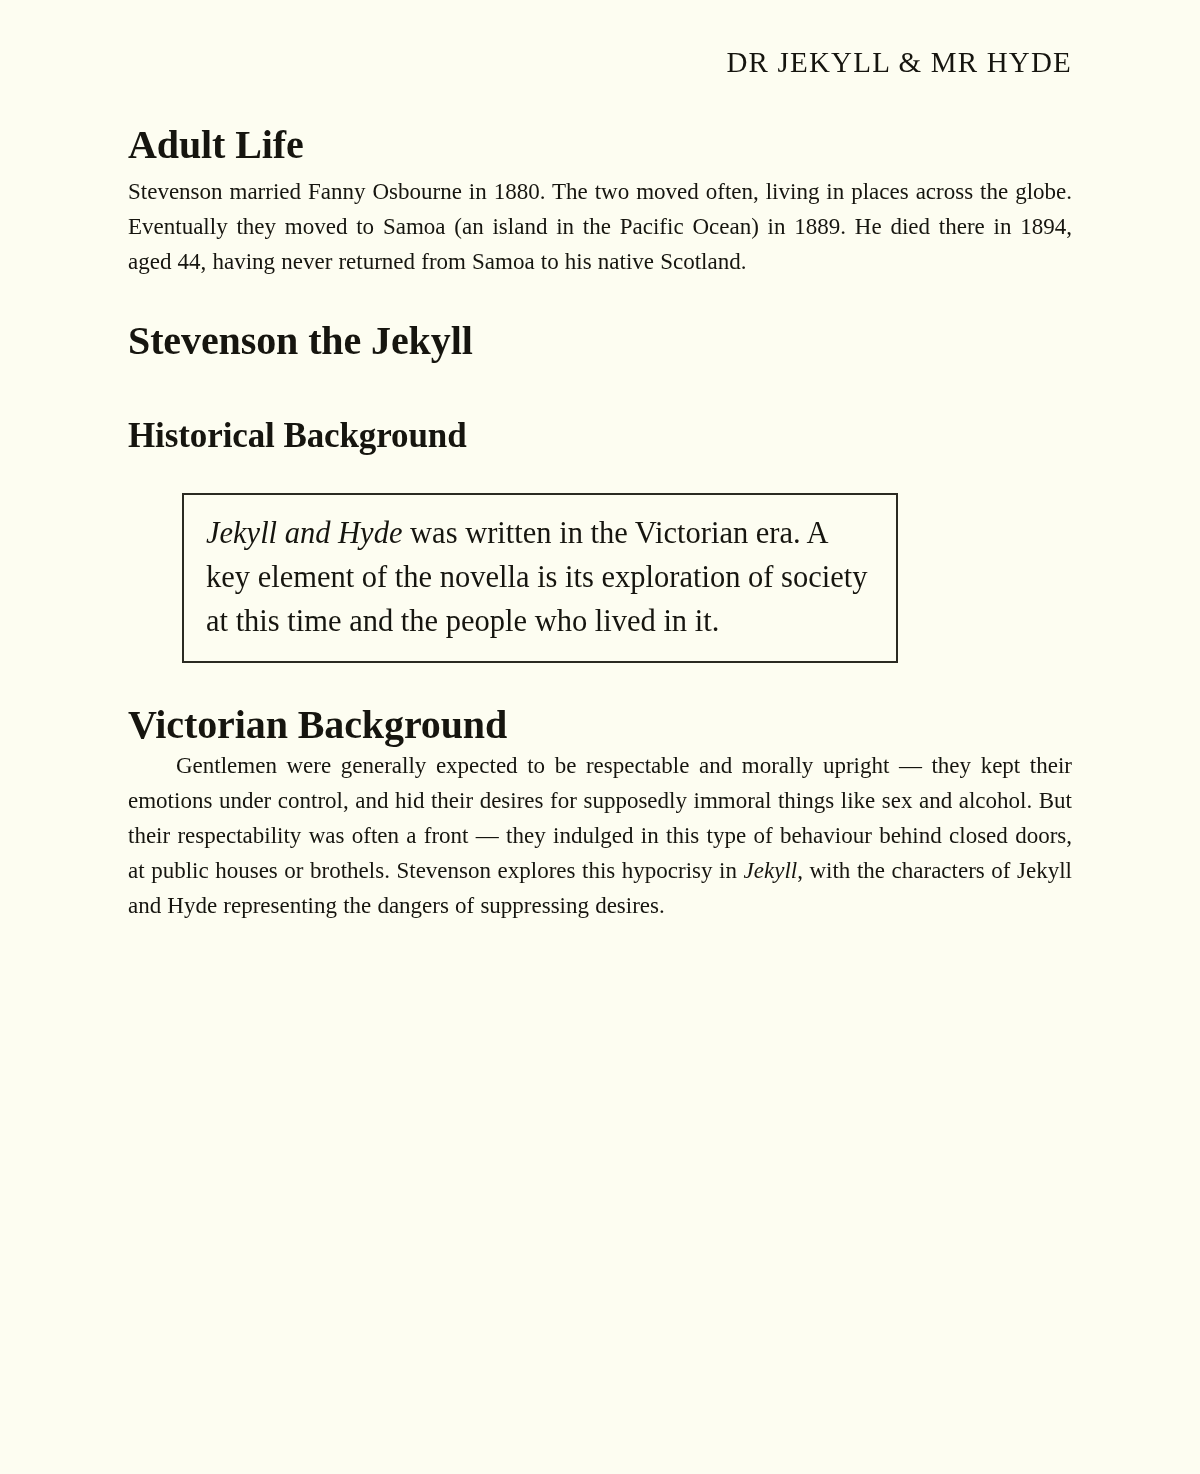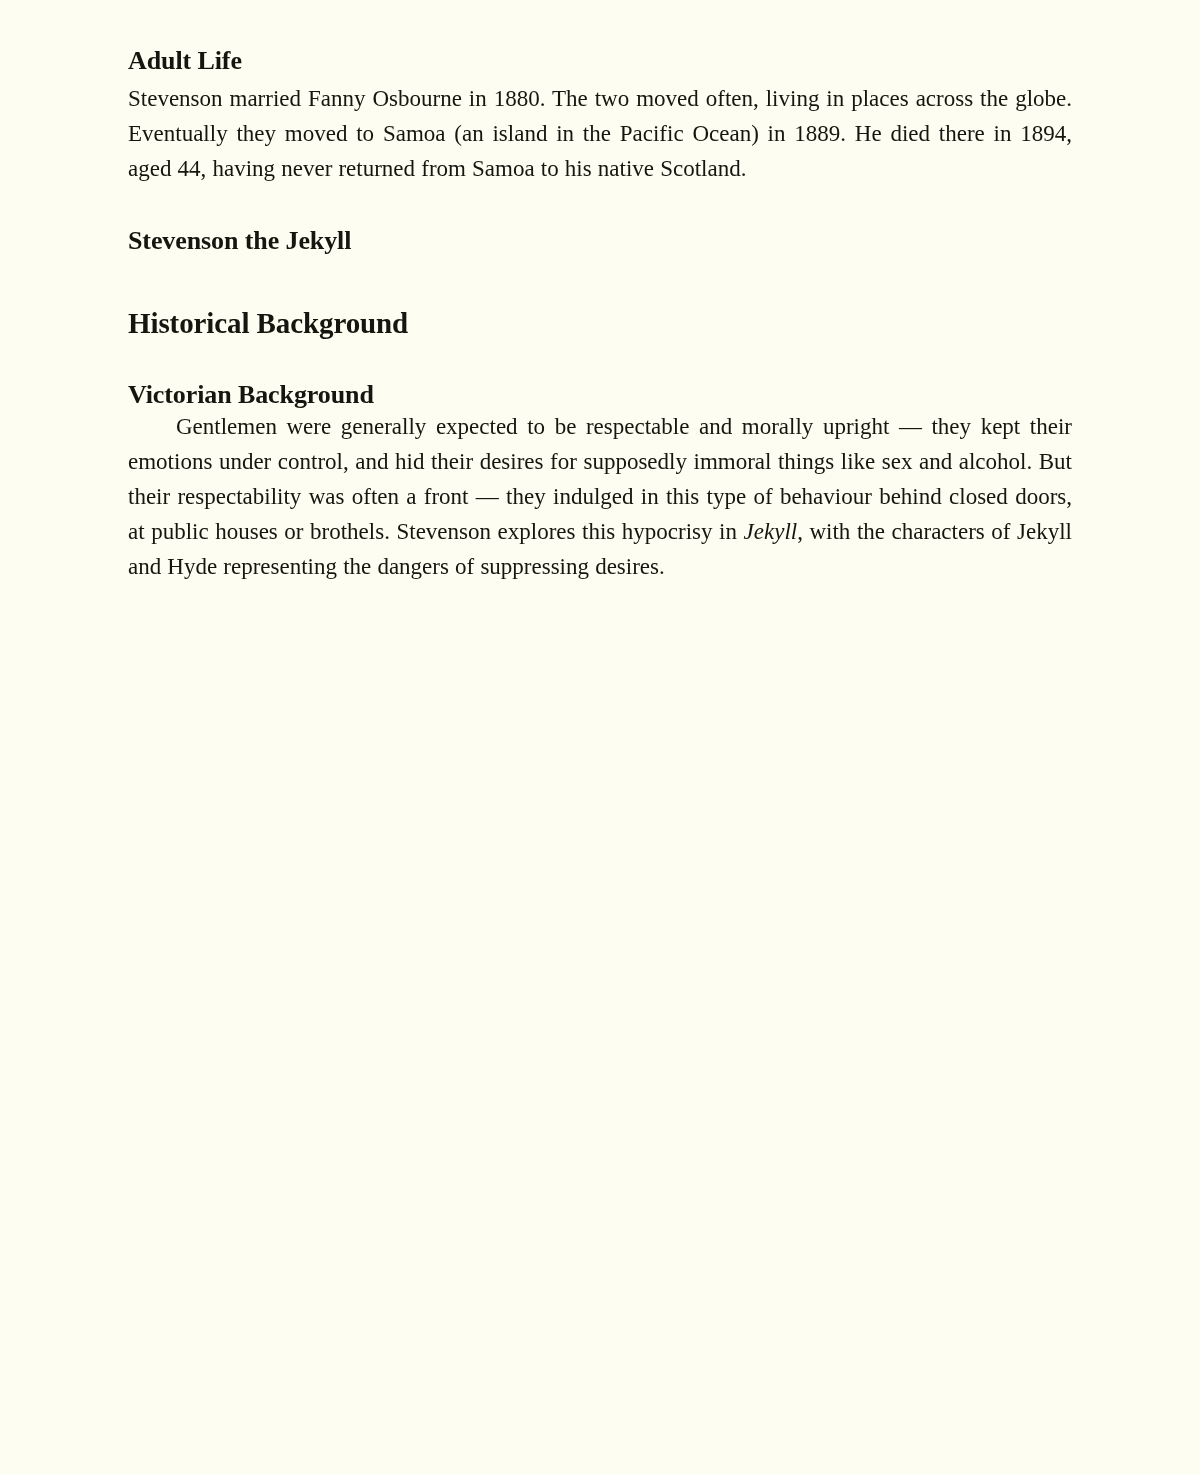--- a/index.html
+++ b/index.html
@@ -28,29 +28,29 @@
     font-size: 29px;
     letter-spacing: 1.2px;
     color: #16150f;
     padding-top: 48px;
     line-height: 1;
     font-weight: 400;
     white-space: nowrap;
   }
   
   .h-section {
-    font-size: 29px;
+    font-size: 35px;
     font-weight: bold;
     line-height: 1.12;
     margin: 0;
     padding: 0;
     letter-spacing: -0.1px;
   }
   .h-sub {
-    font-size: 26px;
+    font-size: 40px;
     font-weight: bold;
     line-height: 1.12;
     margin: 0;
     padding: 0;
     letter-spacing: -0.1px;
   }
   
   .para {
     font-size: 23px;
     line-height: 35px;
@@ -86,30 +86,34 @@
   .sp-block           { margin-top: 40px; }
   .sp-historical      { margin-top: 52px; }
   .sp-callout         { margin-top: 38px; }
   .sp-victorian       { margin-top: 40px; }
 </style>
 </head>
 <body>
 
 <div class="page">
 
+  <div class="running-header">DR JEKYLL &amp; MR HYDE</div>
 
   <h2 class="h-sub sp-adult-life">Adult Life</h2>
 
   <p class="para sp-after-h">Stevenson married Fanny Osbourne in 1880.  The two moved often, living in places across the globe.  Eventually they moved to Samoa (an island in the Pacific Ocean) in 1889.  He died there in 1894, aged 44, having never returned from Samoa to his native Scotland.</p>
 
   <h2 class="h-sub sp-block">Stevenson the Jekyll</h2>
 
 
 
   <h1 class="h-section sp-historical">Historical Background</h1>
 
+  <div class="callout sp-callout">
+    <p class="box-text"><em>Jekyll and Hyde</em><span> was written in the Victorian era. A key element of the novella is its exploration of society at this time and the people who lived in it.</span></p>
+  </div>
 
   <h2 class="h-sub sp-victorian">Victorian Background</h2>
 
 
   <p class="para indent"><span>Gentlemen were generally expected to be respectable and morally upright — they kept their emotions under control, and hid their desires for supposedly immoral things like sex and alcohol. But their respectability was often a front — they indulged in this type of behaviour behind closed doors, at public houses or brothels. Stevenson explores this hypocrisy in </span><em>Jekyll</em><span>, with the characters of Jekyll and Hyde representing the dangers of suppressing desires.</span></p>
 
 </div>
 
 </body></html>

